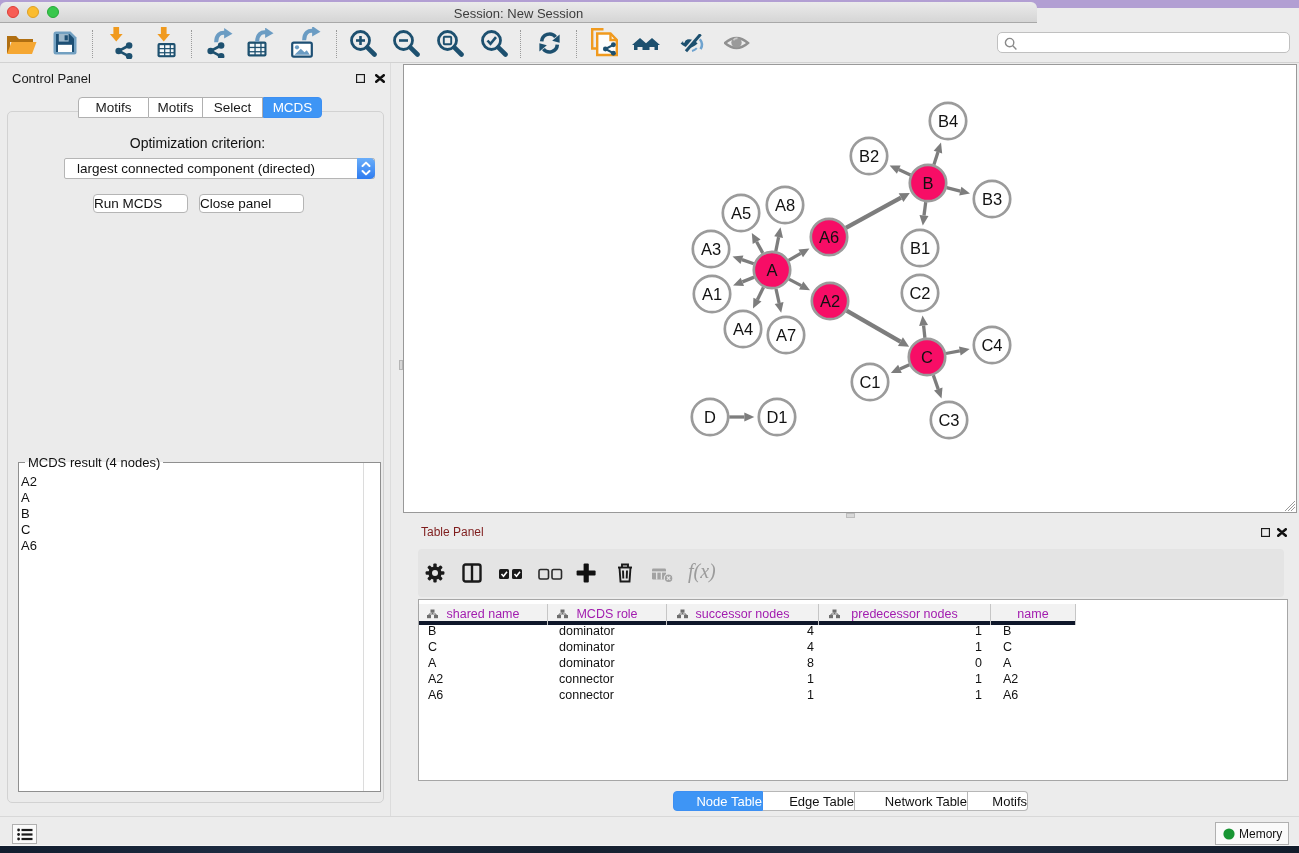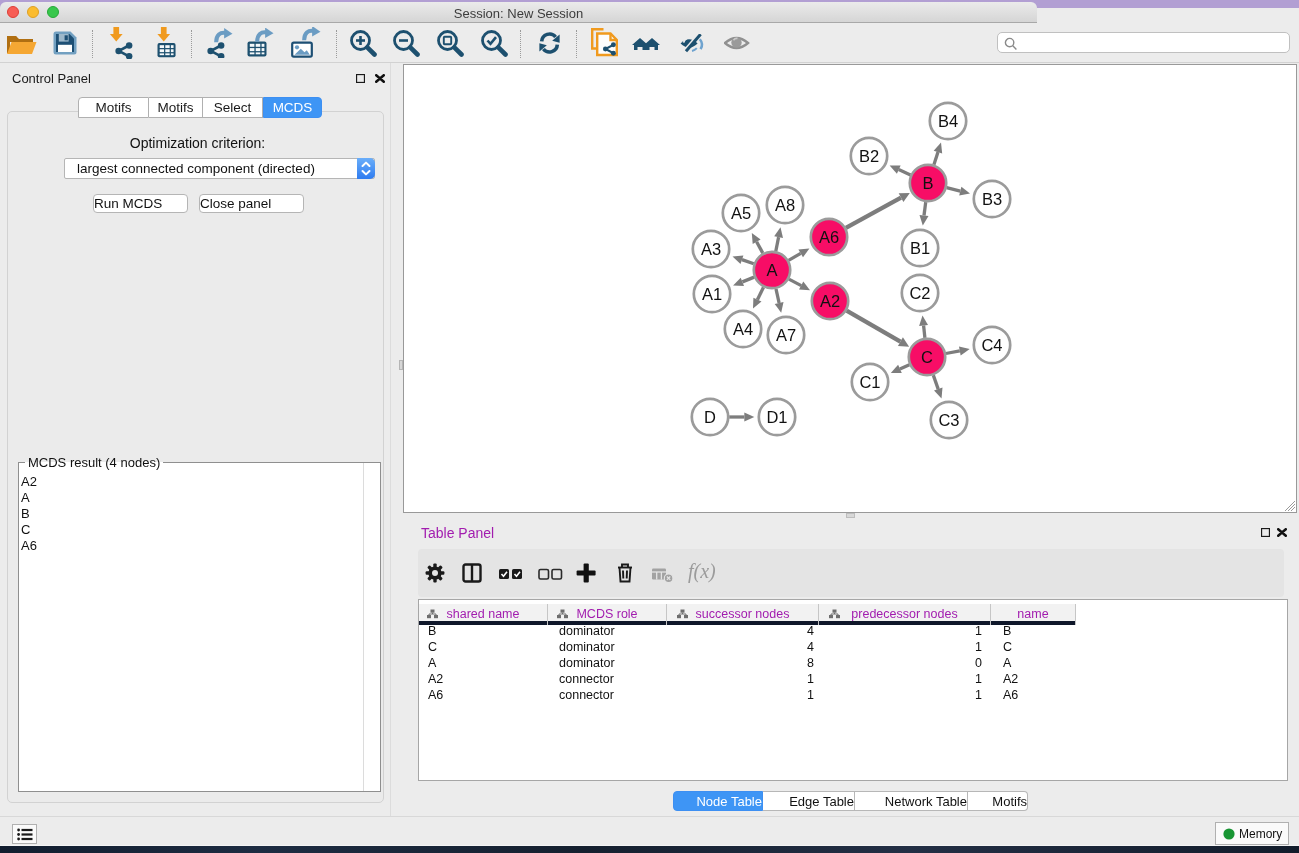--- a/index.html
+++ b/index.html
@@ -36,21 +36,21 @@
 #mcdssb { left:363px; top:463px; width:1px; height:328px; background:#dcdcdc; }
 
 #netwin { left:403px; top:64px; width:894px; height:449px; background:#fff; border:1px solid #999; }
 #nw-title { position:absolute; left:0; top:0; width:892px; height:21px;
   background:linear-gradient(#ececec,#d7d7d7); border-bottom:1px solid #9e9e9e; }
 #nw-title .tl { top:5px; width:11px; height:11px; }
 #nw-text { position:absolute; top:4px; width:100%; text-align:center; font-size:13px; color:#1a1a1a; }
 .graph { position:absolute; left:0; top:22px; }
 #resize { position:absolute; right:1px; bottom:1px; width:12px; height:12px; }
 
-#tp-title { left:421px; top:525px; font-size:14px; color:#a21caf; }
+#tp-title { left:421px; top:525px; font-size:12px; color:#7f1d1d; }
 #tp-toolbar { left:418px; top:549px; width:866px; height:48px; background:#e4e4e4; border-radius:4px; }
 #fx { left:688px; top:560px; font-family:"Liberation Serif",serif; font-style:italic;
   font-size:20px; color:#9b9b9b; }
 #ttable { left:418px; top:599px; width:870px; height:182px; background:#fff; border:1px solid #a6a6a6; }
 #thead { position:absolute; left:0; top:4px; width:657px; height:21px; background:#f2f2f2;
   border-bottom:4px solid #0f172a; font-size:12.5px; color:#a21caf; }
 .hcell { position:absolute; top:0; height:21px; text-align:center; line-height:21px;
   border-right:1px solid #c6c6c6; }
 .trow { position:absolute; font-size:12.5px; color:#111; height:16px; line-height:16px; }
 

